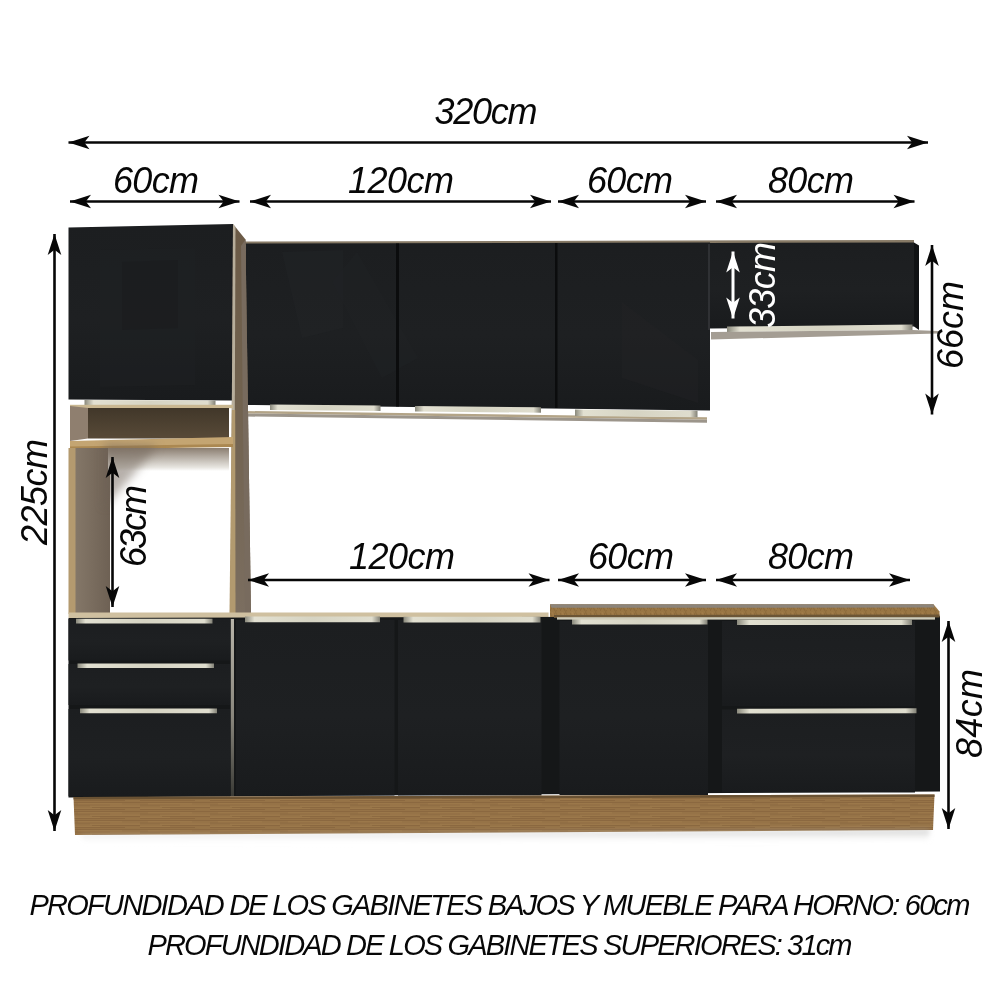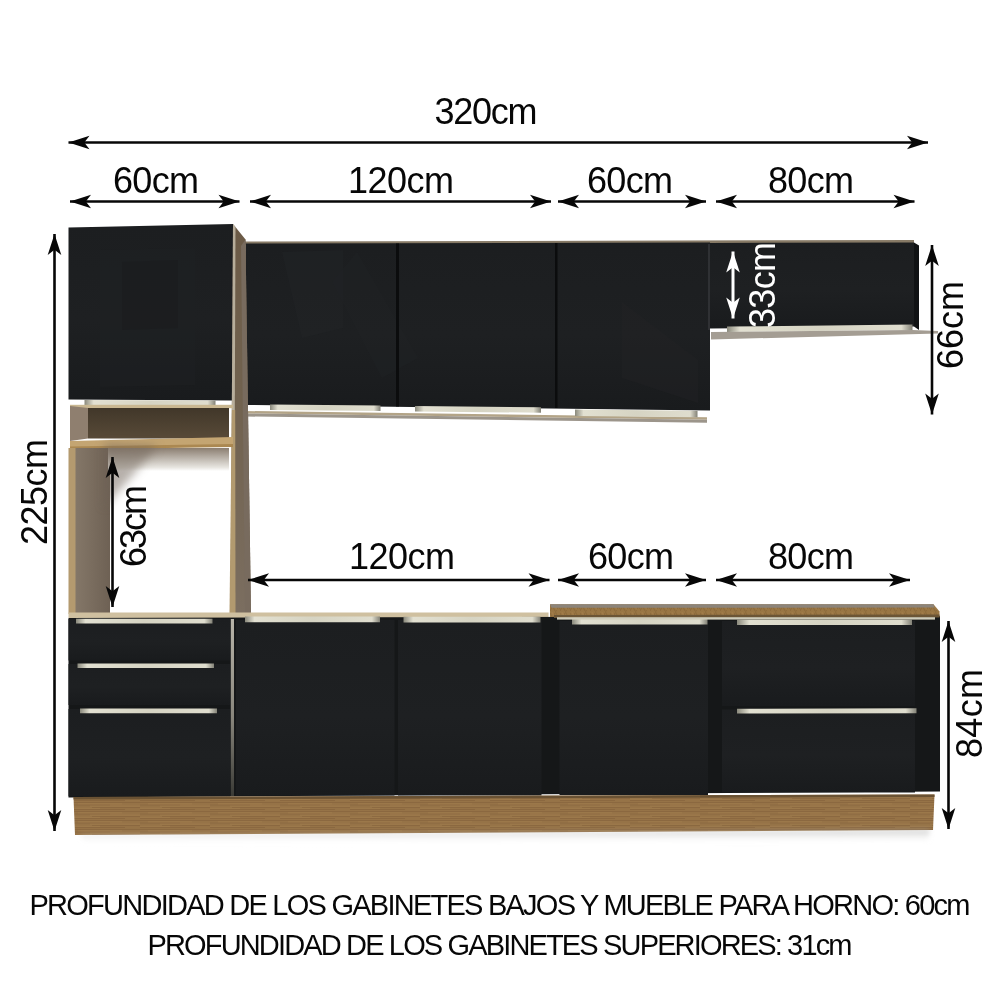--- a/index.html
+++ b/index.html
@@ -1,16 +1,16 @@
 <!DOCTYPE html>
 <html><head>
 <meta charset="utf-8">
 <style>
 html,body{margin:0;padding:0;background:#fff;}
-#page{width:1000px;height:1000px;position:relative;background:#fff;overflow:hidden;}
+#page{width:1000px;height:1000px;position:relative;background:#fff;overflow:hidden;font-style:italic;}
 text{font-family:"Liberation Sans",sans-serif;fill:#070707;}
 </style>
 </head>
 <body>
 <div id="page">
 <svg style="opacity:0.999" width="1000" height="1000" viewBox="0 0 1000 1000" xmlns="http://www.w3.org/2000/svg">
 <defs>
 <marker id="ab" markerUnits="userSpaceOnUse" markerWidth="26" markerHeight="18" refX="22" refY="9" orient="auto-start-reverse">
   <path d="M22,9 L1,2.2 L6.2,9 L1,15.8 Z" fill="#070707"></path>
 </marker>

